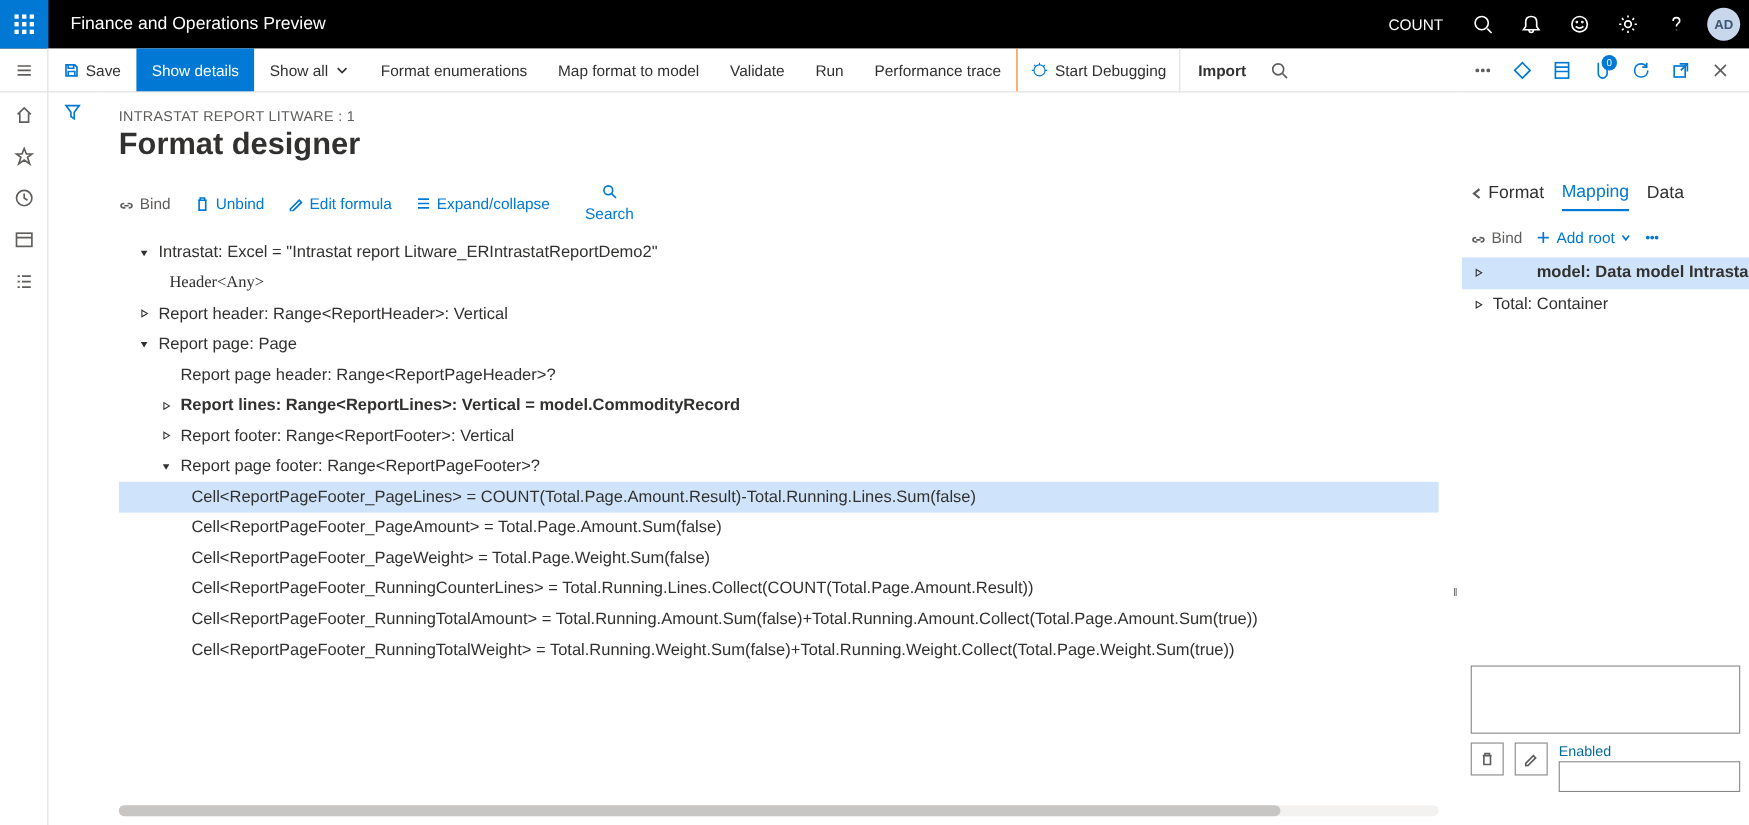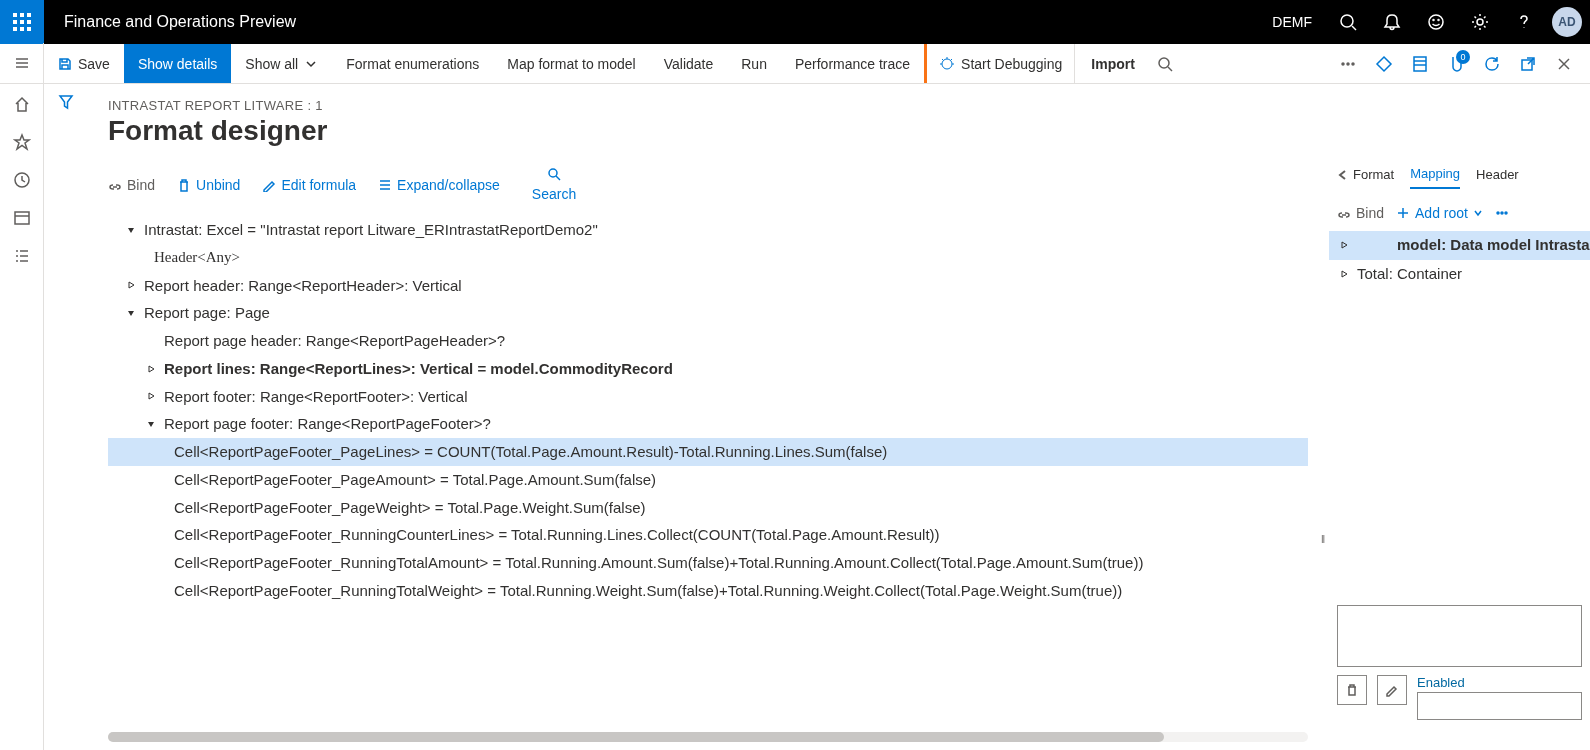--- a/index.html
+++ b/index.html
@@ -11,36 +11,36 @@
     .waffle svg { width: 18px; height: 18px; fill: #fff; }
     .app-title { padding: 0 20px; font-size: 16px; font-weight: 400; }
     .topbar-spacer { flex: 1; }
     .topbar-right { display: flex; align-items: center; gap: 4px; padding-right: 8px; }
     .topbar-right .item { width: 40px; height: 44px; display: flex; align-items: center; justify-content: center; color: #fff; }
     .topbar-right .company { width: auto; padding: 0 12px; font-size: 14px; }
     .topbar-right svg { width: 18px; height: 18px; stroke: #fff; fill: none; stroke-width: 1.5; }
     .avatar { width: 30px; height: 30px; border-radius: 50%; background: #c8d7eb; color: #3b5574; display: flex; align-items: center; justify-content: center; font-size: 12px; font-weight: 600; margin-left: 4px; }
     
     
-    .cmdbar { height: 40px; border-bottom: 1px solid #e1dfdd; display: flex; align-items: flex-end; }
+    .cmdbar { height: 40px; border-bottom: 1px solid #e1dfdd; display: flex; align-items: flex-start; }
     .left-rail-top { width: 44px; height: 40px; display: flex; align-items: center; justify-content: center; border-right: 1px solid #e1dfdd; }
     .left-rail-top svg { width: 16px; height: 16px; stroke: #605e5c; fill: none; stroke-width: 1.5; }
     .cmd-group { display: flex; align-items: center; height: 100%; }
     .cmd-btn { height: 100%; padding: 0 14px; display: flex; align-items: center; gap: 6px; font-size: 14px; color: #323130; cursor: pointer; }
     .cmd-btn.primary { background: #0078d4; color: #fff; }
     .cmd-btn svg { width: 14px; height: 14px; stroke: currentColor; fill: none; stroke-width: 1.5; }
     .cmd-btn .save-icon { fill: #0078d4; stroke: #0078d4; }
     .cmd-spacer { flex: 1; }
     .cmd-right { display: flex; align-items: center; gap: 4px; padding-right: 10px; height: 100%; }
     .cmd-icon { width: 32px; height: 100%; display: flex; align-items: center; justify-content: center; color: #0078d4; position: relative; }
     .cmd-icon svg { width: 18px; height: 18px; stroke: currentColor; fill: none; stroke-width: 1.5; }
     .cmd-icon.dark { color: #605e5c; }
     .cmd-icon.tight { width: 28px; }
     .badge { position: absolute; top: 6px; right: 2px; background: #0078d4; color: #fff; font-size: 9px; min-width: 14px; height: 14px; border-radius: 7px; display: flex; align-items: center; justify-content: center; padding: 0 3px; }
-    .debug-btn { display: flex; align-items: center; gap: 6px; padding: 0 12px; height: 100%; border-left: 3px solid #f97316; border-right: 1px solid #e1dfdd; }
+    .debug-btn { display: flex; align-items: center; gap: 6px; padding: 0 12px; height: 100%; border-left: 1px solid #f97316; border-right: 1px solid #e1dfdd; }
     .debug-btn svg { stroke: #0078d4; fill: none; width: 16px; height: 16px; }
     .import-btn { padding: 0 16px; font-weight: 600; }
     
     
     .shell { display: flex; height: calc(100% - 84px); }
     .left-rail { width: 44px; border-right: 1px solid #e1dfdd; display: flex; flex-direction: column; align-items: center; padding-top: 10px; gap: 18px; }
     .left-rail .rail-icon { width: 20px; height: 20px; display: flex; align-items: center; justify-content: center; }
     .left-rail svg { width: 18px; height: 18px; stroke: #605e5c; fill: none; stroke-width: 1.5; }
     
     .filter-col { width: 44px; border-right: 1px solid #fff; padding-top: 10px; display: flex; justify-content: center; }
@@ -68,21 +68,21 @@
     .indent-5 { padding-left: 66px; }
     .bold { font-weight: 600; }
     .resize-handle { position: absolute; right: 2px; top: 450px; height: 20px; width: 5px; color: #605e5c; cursor: col-resize; font-size: 10px; letter-spacing: -1px; }
     
     .hscroll { height: 10px; background: #f3f2f1; border-radius: 5px; margin: 4px 0 8px 0; position: relative; }
     .hscroll-thumb { position: absolute; left: 0; width: 88%; height: 100%; background: #c8c6c4; border-radius: 5px; }
     
     
     .right-panel { width: 262px; border-left: 1px solid #fff; display: flex; flex-direction: column; padding-top: 82px; }
     .tabs-row { display: flex; align-items: center; gap: 16px; padding: 0 8px 6px 8px; }
-    .tab { font-size: 13px; color: #323130; padding-bottom: 6px; cursor: pointer; }
+    .tab { font-size: 16px; color: #323130; padding-bottom: 6px; cursor: pointer; }
     .tab.active { color: #0078d4; border-bottom: 2px solid #0078d4; font-weight: 400; }
     .back-arrow { display: flex; align-items: center; }
     .back-arrow svg { width: 12px; height: 12px; stroke: #605e5c; fill: none; stroke-width: 2; margin-right: 4px; }
     
     .panel-tools { display: flex; align-items: center; gap: 12px; padding: 10px 8px; }
     .panel-tools .tool-link { font-size: 14px; }
     .add-root .chev { width: 10px; height: 10px; }
     
     .panel-tree { font-size: 15px; line-height: 1.9; }
     .panel-tree .tree-row { padding-left: 8px; }
@@ -112,21 +112,21 @@
           <rect x="14" y="7" width="4" height="4"></rect>
           <rect x="0" y="14" width="4" height="4"></rect>
           <rect x="7" y="14" width="4" height="4"></rect>
           <rect x="14" y="14" width="4" height="4"></rect>
         </g>
       </svg>
   </div>
   <div class="app-title">Finance and Operations Preview</div>
   <div class="topbar-spacer"></div>
   <div class="topbar-right">
-    <div class="item company">DEMF</div>
+    <div class="item company">COUNT</div>
     <div class="item">
         <svg>
           <circle cx="8" cy="8" r="6"></circle>
           <line x1="13" y1="13" x2="17" y2="17"></line>
         </svg>
       </div>
     <div class="item">
         <svg>
           <path d="M9 2 C6 2 4 4 4 7 L4 11 L2 14 L16 14 L14 11 L14 7 C14 4 12 2 9 2 Z M7 14 C7 15.5 8 16.5 9 16.5 C10 16.5 11 15.5 11 14"></path>
         </svg>
@@ -422,21 +422,21 @@
 
     <div class="right-panel">
       <div class="tabs-row">
         <div class="tab back-arrow">
           <svg>
               <path d="M8 2 L3 6 L8 10"></path>
             </svg>
           <span>Format</span>
         </div>
         <div class="tab active"><span>Mapping</span></div>
-        <div class="tab"><span>Header</span></div>
+        <div class="tab"><span>Data</span></div>
       </div>
 
       <div class="panel-tools">
         <div class="tool-link muted">
           <svg>
               <path d="M5 7 C3 7 2 8 2 9 C2 10 3 11 5 11 L6 11 M8 7 L9 7 C11 7 12 8 12 9 C12 10 11 11 9 11 M5 9 L9 9"></path>
             </svg>
           <span>Bind</span>
         </div>
         <div class="tool-link add-root">

